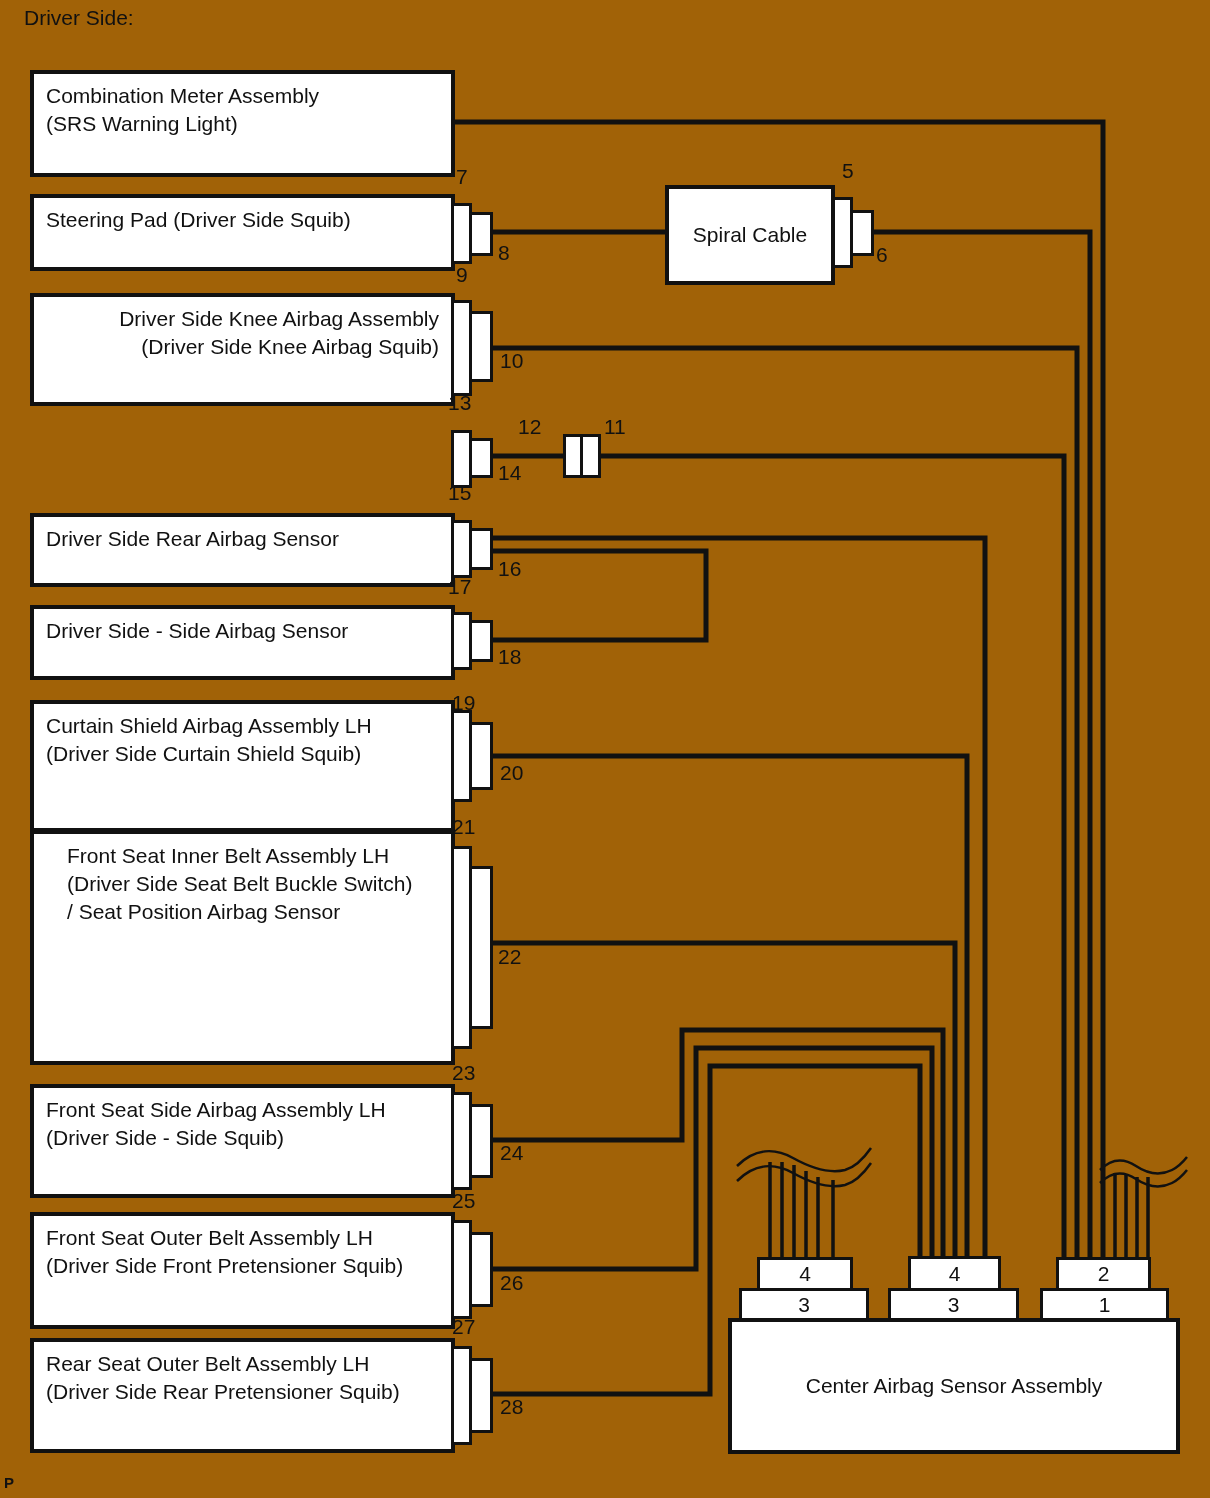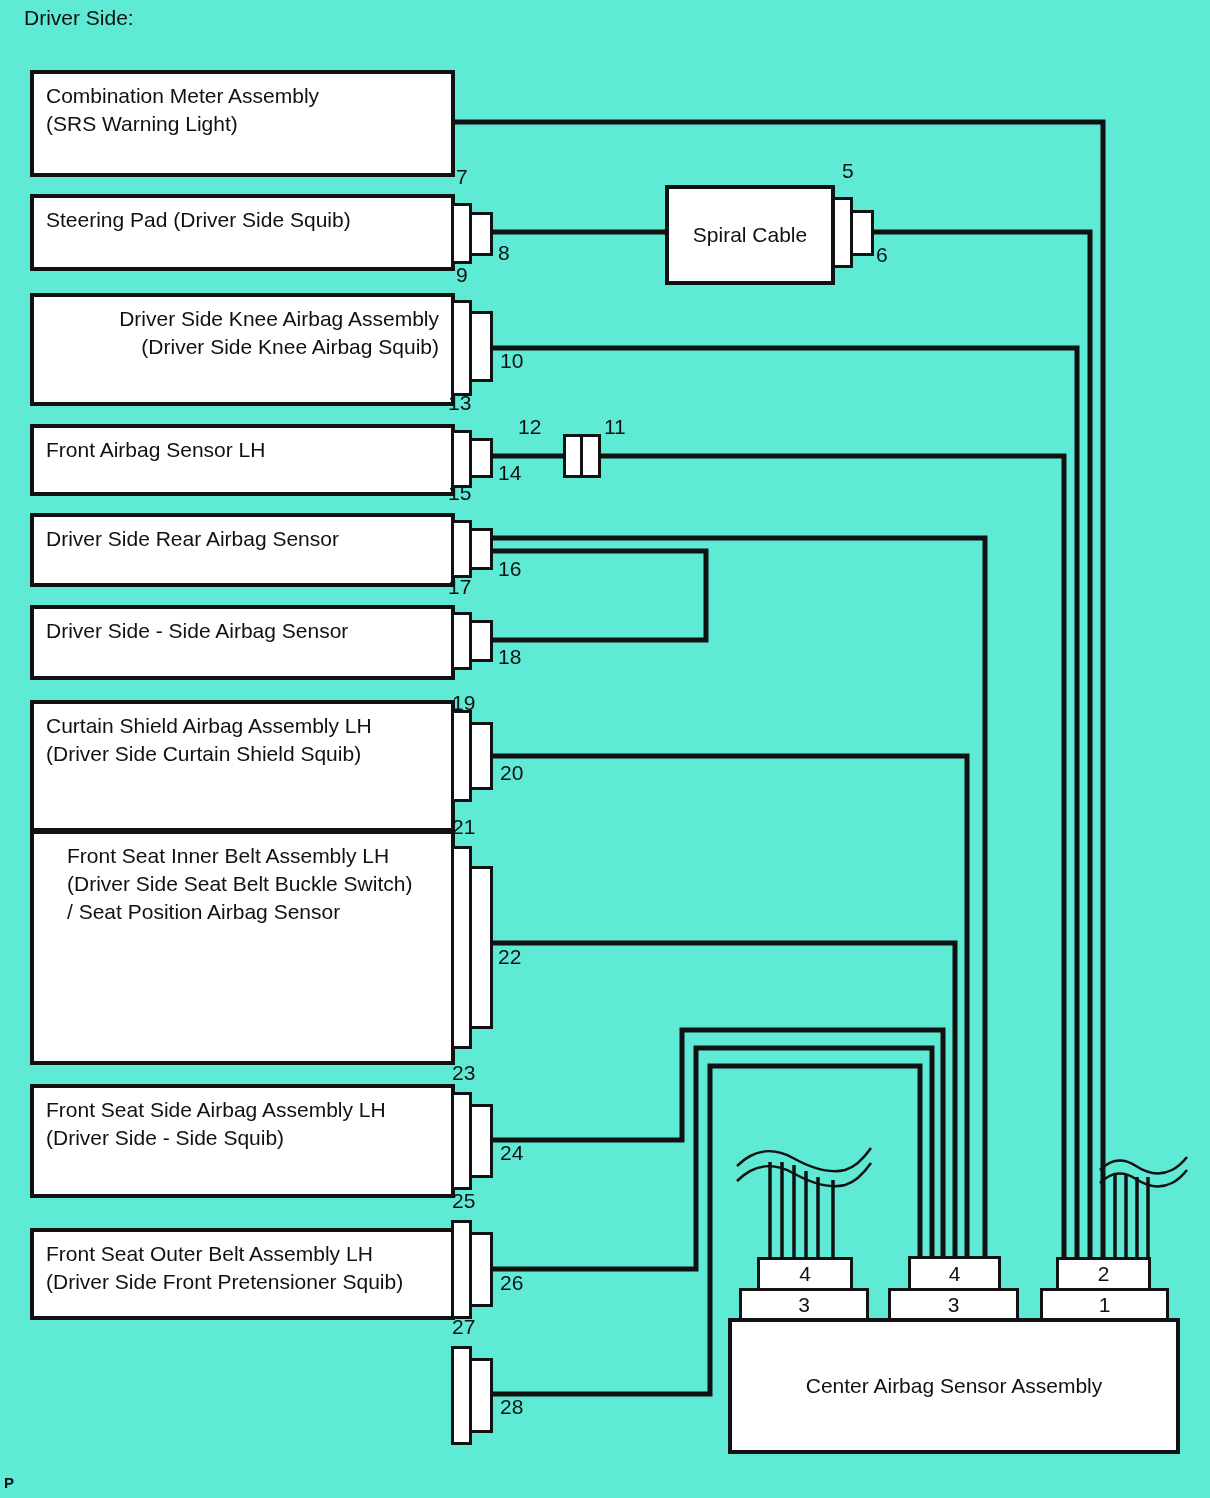--- a/index.html
+++ b/index.html
@@ -1,17 +1,17 @@
 <!DOCTYPE html>
 <html><head>
 <meta charset="utf-8">
 <style>
   html,body{margin:0;padding:0;background:#ffffff;}
   #stage{
-    position:relative;width:1210px;height:1498px;background:#5eead4;
+    position:relative;width:1210px;height:1498px;background:#a16207;
     font-family:"Liberation Sans", sans-serif;color:#111111;overflow:hidden;
   }
   #wires{position:absolute;left:0;top:0;z-index:1;}
   .comp{
     position:absolute;box-sizing:border-box;border:4px solid #111111;background:#ffffff;
     padding:8px 12px;font-size:21px;line-height:28px;white-space:pre-line;z-index:2;
   }
   .comp.centered{display:flex;align-items:center;justify-content:center;text-align:center;padding:8px;}
   .tab{
     position:absolute;box-sizing:border-box;border:3px solid #111111;background:#ffffff;z-index:3;
@@ -59,32 +59,33 @@
       <path d="M1100,1170 C1112,1158 1124,1158 1136,1166 C1148,1174 1160,1176 1172,1170 C1178,1167 1183,1162 1187,1157
            M1100,1183 C1112,1171 1124,1171 1136,1179 C1148,1187 1160,1189 1172,1183 C1178,1180 1183,1175 1187,1170"></path>
     </g>
   </svg>
 
   <div class="comp" style="left:30px;top:70px;width:425px;height:107px;">Combination Meter Assembly
 (SRS Warning Light)</div>
   <div class="comp" style="left:30px;top:194px;width:425px;height:77px;">Steering Pad (Driver Side Squib)</div>
   <div class="comp" style="left:30px;top:293px;width:425px;height:113px;text-align:right;">Driver Side Knee Airbag Assembly
 (Driver Side Knee Airbag Squib)</div>
-  <div class="comp" style="left:30px;top:424px;width:425px;height:72px;">Front Airbag Sensor LH</div>
   <div class="comp" style="left:30px;top:513px;width:425px;height:74px;">Driver Side Rear Airbag Sensor</div>
   <div class="comp" style="left:30px;top:605px;width:425px;height:75px;">Driver Side - Side Airbag Sensor</div>
   <div class="comp" style="left:30px;top:700px;width:425px;height:132px;">Curtain Shield Airbag Assembly LH
 (Driver Side Curtain Shield Squib)</div>
   <div class="comp" style="left:30px;top:830px;width:425px;height:235px;padding-left:33px;">Front Seat Inner Belt Assembly LH
 (Driver Side Seat Belt Buckle Switch)
 / Seat Position Airbag Sensor</div>
   <div class="comp" style="left:30px;top:1084px;width:425px;height:114px;">Front Seat Side Airbag Assembly LH
 (Driver Side - Side Squib)</div>
-  <div class="comp" style="left:30px;top:1212px;width:425px;height:92px;margin-top:16px;">Front Seat Outer Belt Assembly LH
+  <div class="comp" style="left:30px;top:1212px;width:425px;height:117px;">Front Seat Outer Belt Assembly LH
 (Driver Side Front Pretensioner Squib)</div>
+  <div class="comp" style="left:30px;top:1338px;width:425px;height:115px;">Rear Seat Outer Belt Assembly LH
+(Driver Side Rear Pretensioner Squib)</div>
   <div class="comp centered" style="left:665px;top:185px;width:170px;height:100px;">Spiral Cable</div>
   <div class="comp centered" style="left:728px;top:1318px;width:452px;height:136px;">Center Airbag Sensor Assembly</div>
 
   <div class="tab" style="left:451px;top:203px;width:21px;height:61px;"></div>
   <div class="tab" style="left:469px;top:212px;width:24px;height:44px;"></div>
   <div class="tab" style="left:451px;top:300px;width:21px;height:96px;"></div>
   <div class="tab" style="left:469px;top:311px;width:24px;height:71px;"></div>
   <div class="tab" style="left:451px;top:430px;width:21px;height:58px;"></div>
   <div class="tab" style="left:469px;top:438px;width:24px;height:40px;"></div>
   <div class="tab" style="left:451px;top:520px;width:21px;height:58px;"></div>

